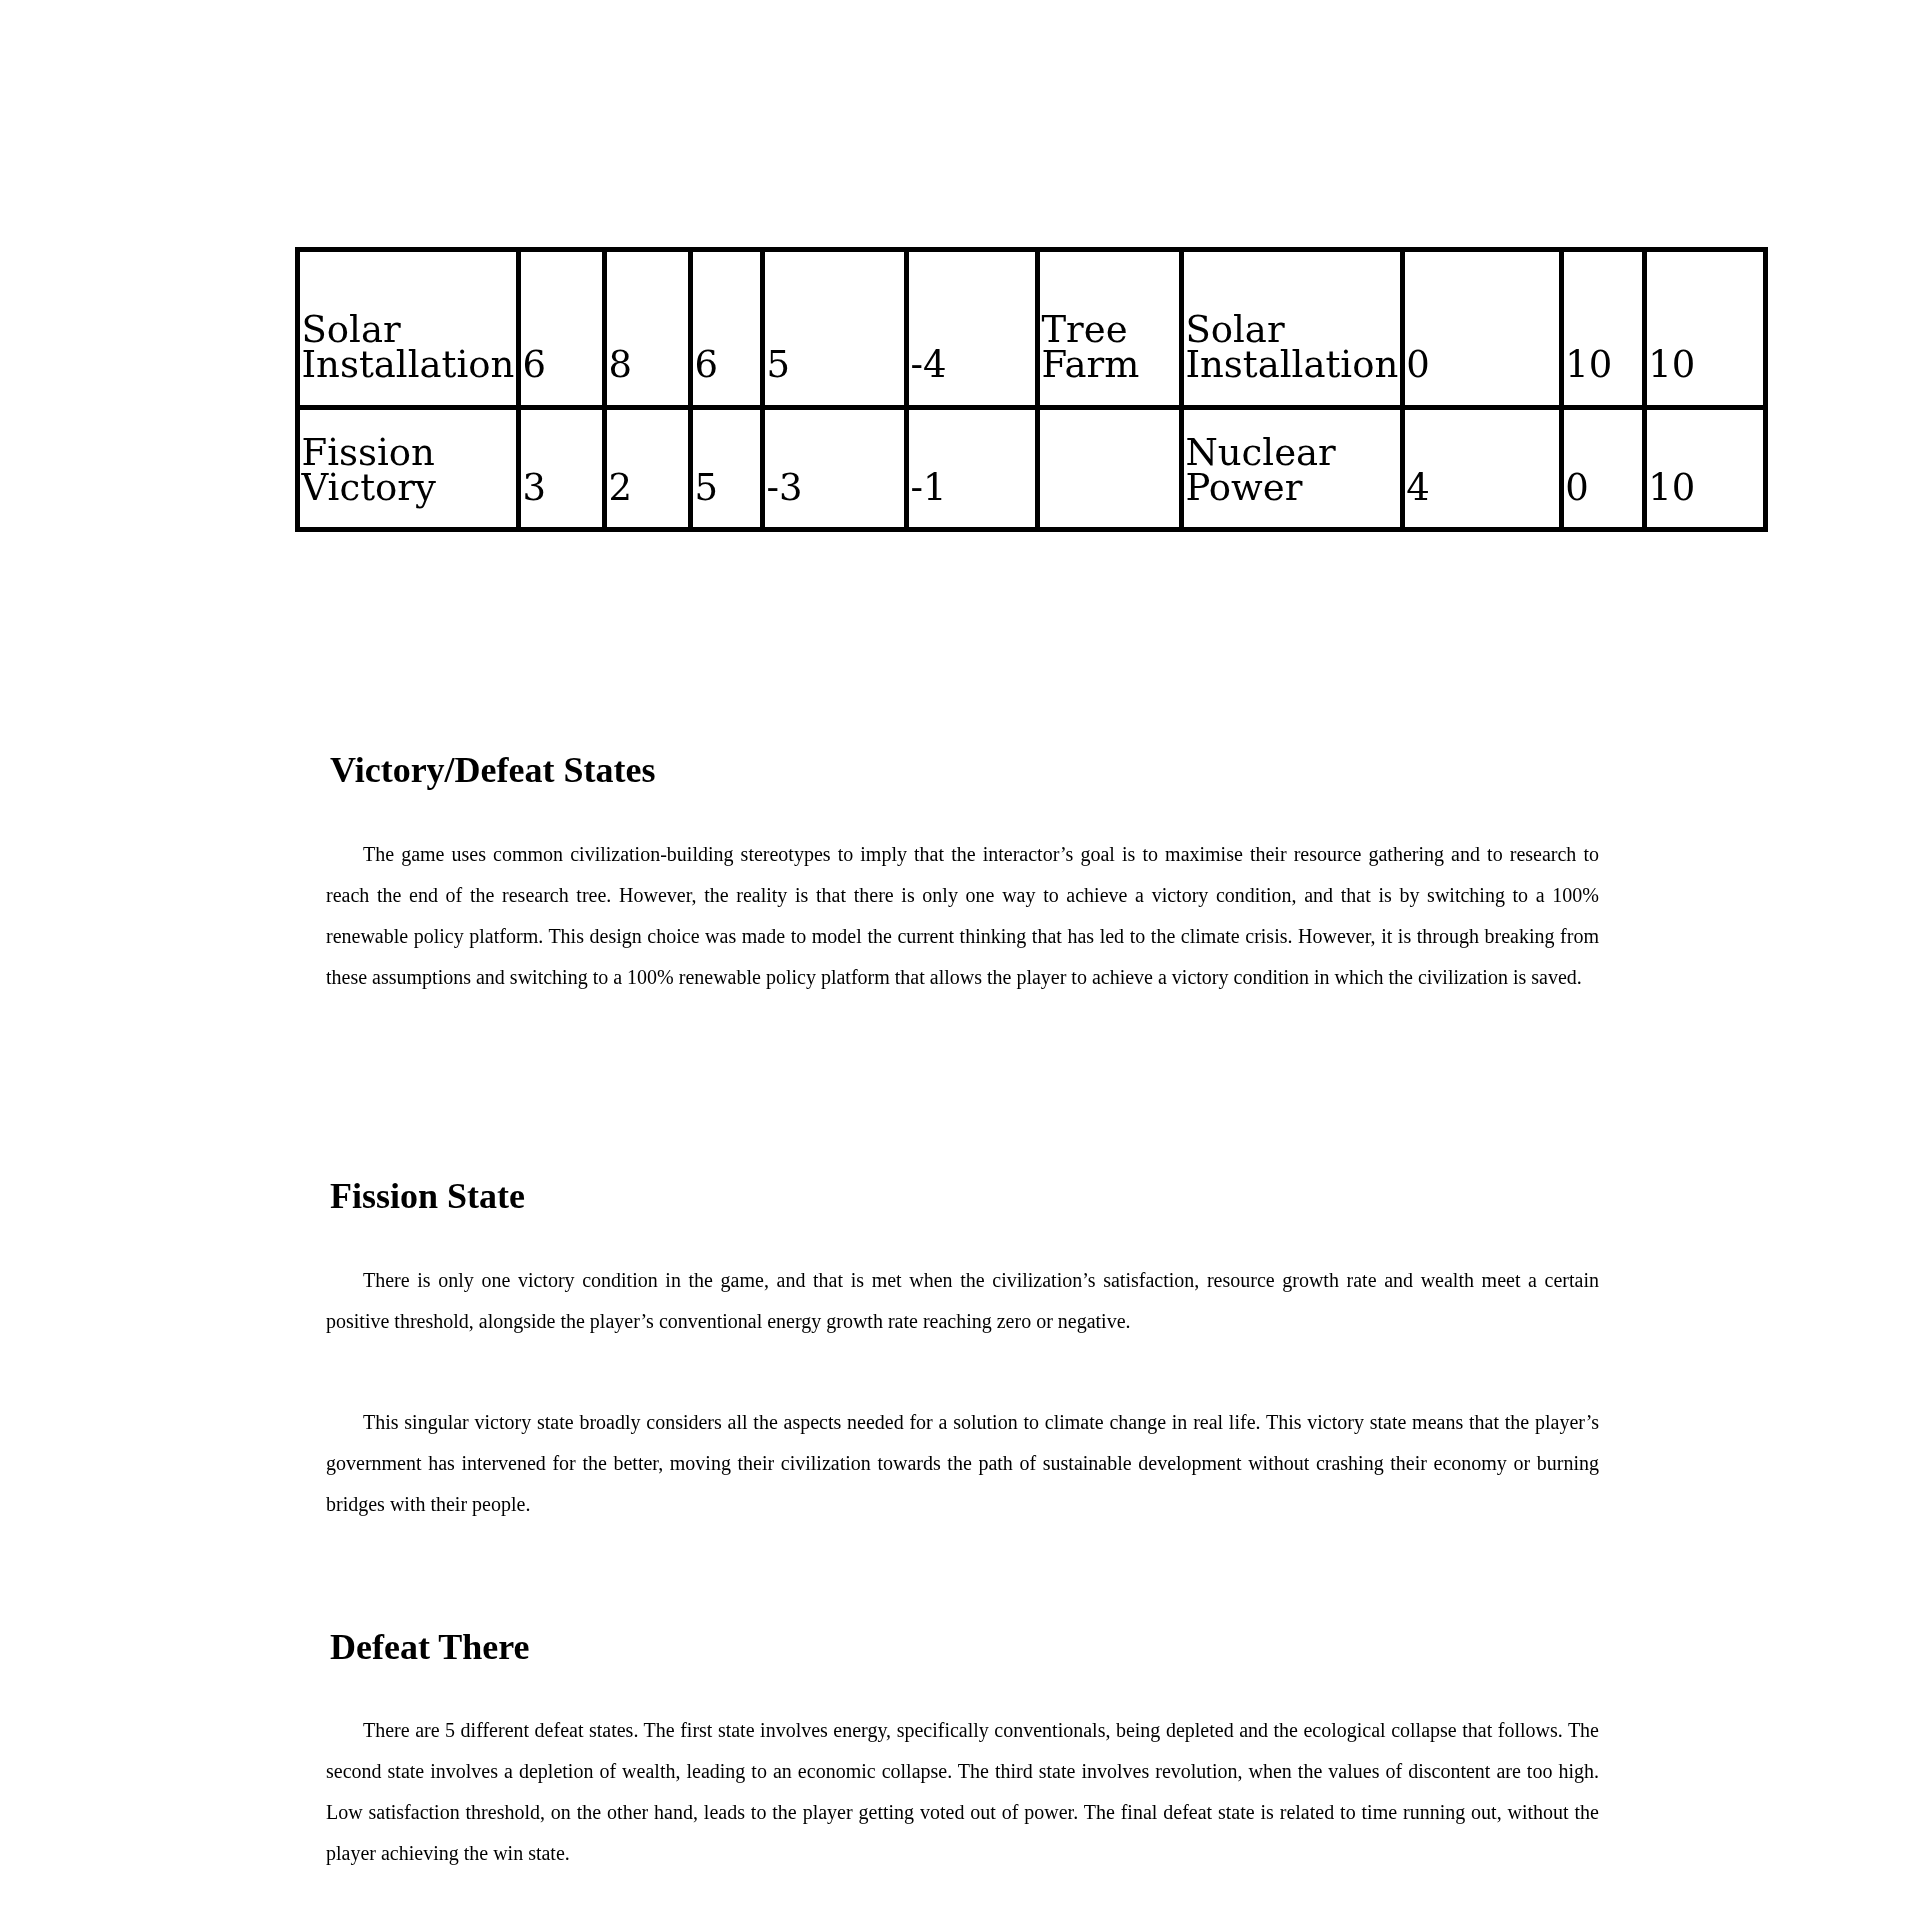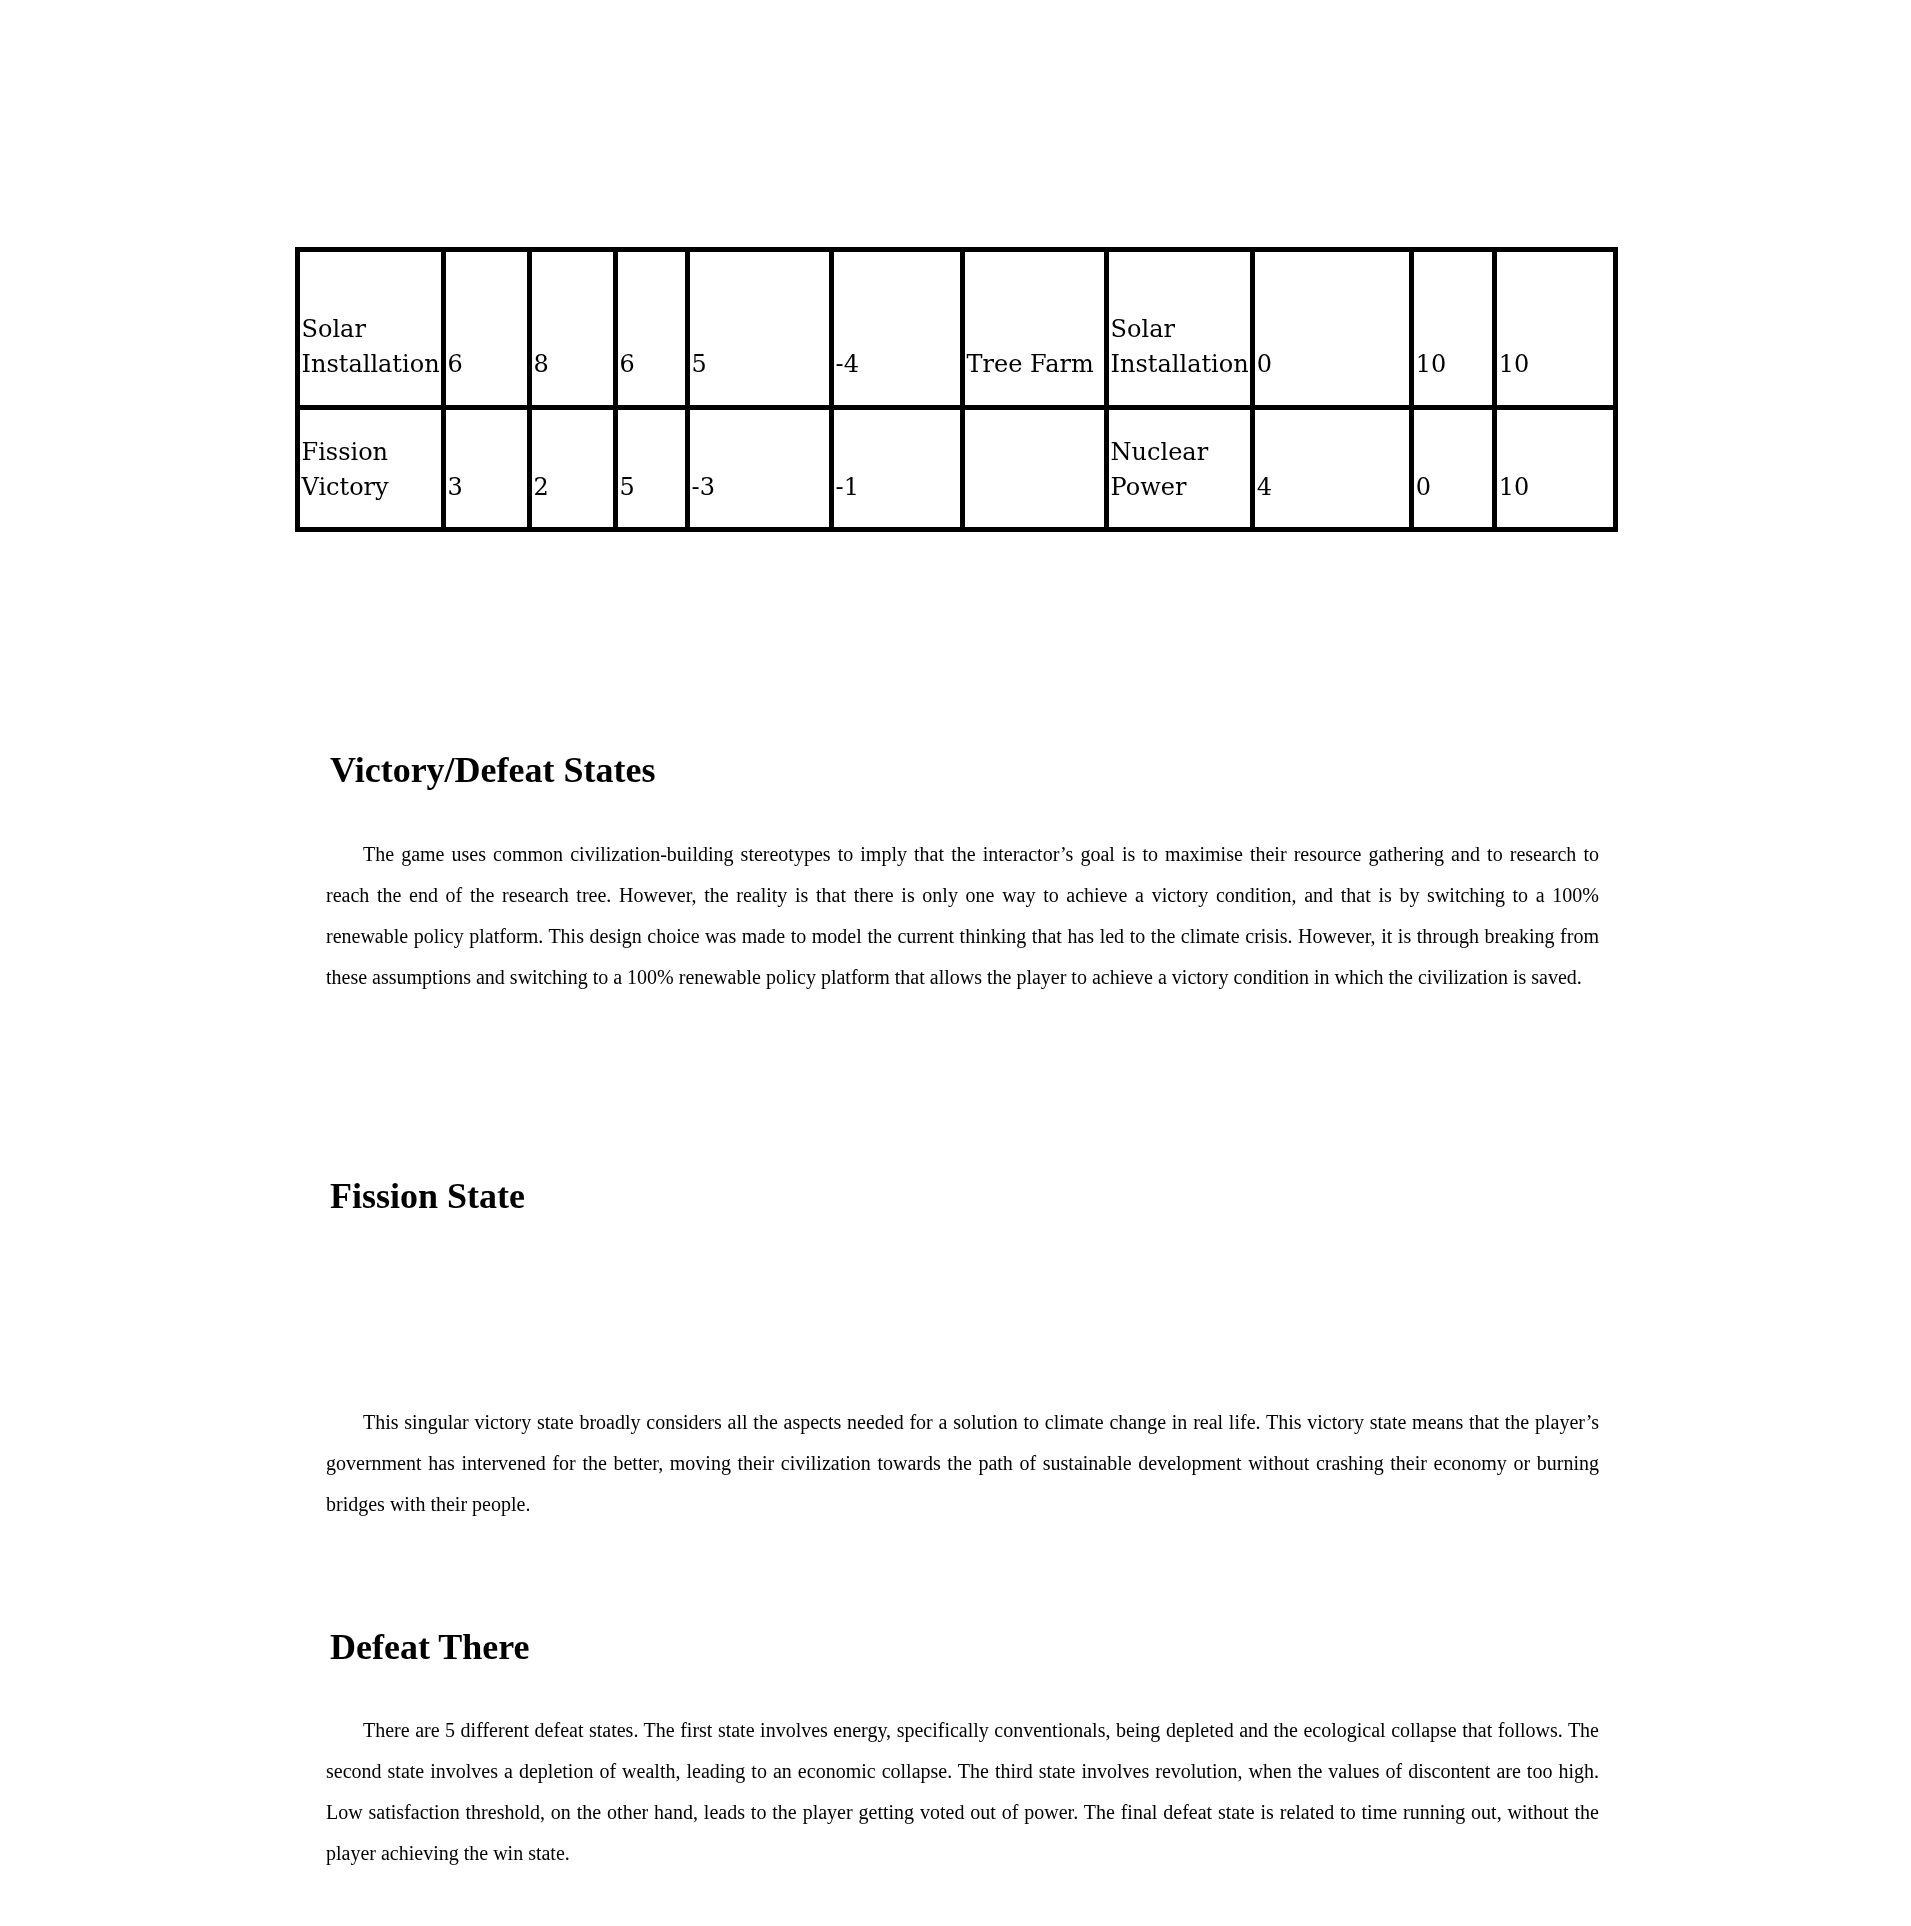--- a/index.html
+++ b/index.html
@@ -5,21 +5,21 @@
   html, body { margin: 0; padding: 0; background: #ffffff; }
   body { width: 1911px; height: 2703px; position: relative; overflow: hidden; color: #000; }
   .page { position: absolute; left: 0; top: 0; width: 1911px; height: 2703px; }
 
   
   .facility-table {
     position: absolute; left: 295px; top: 247px;
     border-collapse: collapse;
     border: 5px solid #000;
     font-family: "DejaVu Serif", serif;
-    font-size: 24px; line-height: 35px;
+    font-size: 37px; line-height: 35px;
     table-layout: fixed;
   }
   .facility-table td {
     border: 5px solid #000;
     padding: 0 1.5px;
     vertical-align: bottom;
     text-align: left;
     overflow: hidden;
     word-break: break-all;
   }
@@ -94,19 +94,20 @@
       <td>10</td>
     </tr>
   </tbody>
     </table>
 
 
   <h2 class="h2" style="top:745px">Victory/Defeat States</h2>
   <p class="para" style="top:834px">The game uses common civilization-building stereotypes to imply that the interactor’s goal is to maximise their resource gathering and to research to reach the end of the research tree. However, the reality is that there is only one way to achieve a victory condition, and that is by switching to a 100% renewable policy platform. This design choice was made to model the current thinking that has led to the climate crisis. However, it is through breaking from these assumptions and switching to a 100% renewable policy platform that allows the player to achieve a victory condition in which the civilization is saved.</p>
 
   <h2 class="h2" style="top:1171px">Fission State</h2>
+  <p class="para" style="top:1260px">There is only one victory condition in the game, and that is met when the civilization’s satisfaction, resource growth rate and wealth meet a certain positive threshold, alongside the player’s conventional energy growth rate reaching zero or negative.</p>
   <p class="para" style="top:1402px">This singular victory state broadly considers all the aspects needed for a solution to climate change in real life. This victory state means that the player’s government has intervened for the better, moving their civilization towards the path of sustainable development without crashing their economy or burning bridges with their people.</p>
 
   <h2 class="h2" style="top:1622px">Defeat There</h2>
   <p class="para" style="top:1710px">There are 5 different defeat states. The first state involves energy, specifically conventionals, being depleted and the ecological collapse that follows. The second state involves a depletion of wealth, leading to an economic collapse. The third state involves revolution, when the values of discontent are too high. Low satisfaction threshold, on the other hand, leads to the player getting voted out of power. The final defeat state is related to time running out, without the player achieving the win state.</p>
 
 </div>
 
 
 </body></html>

